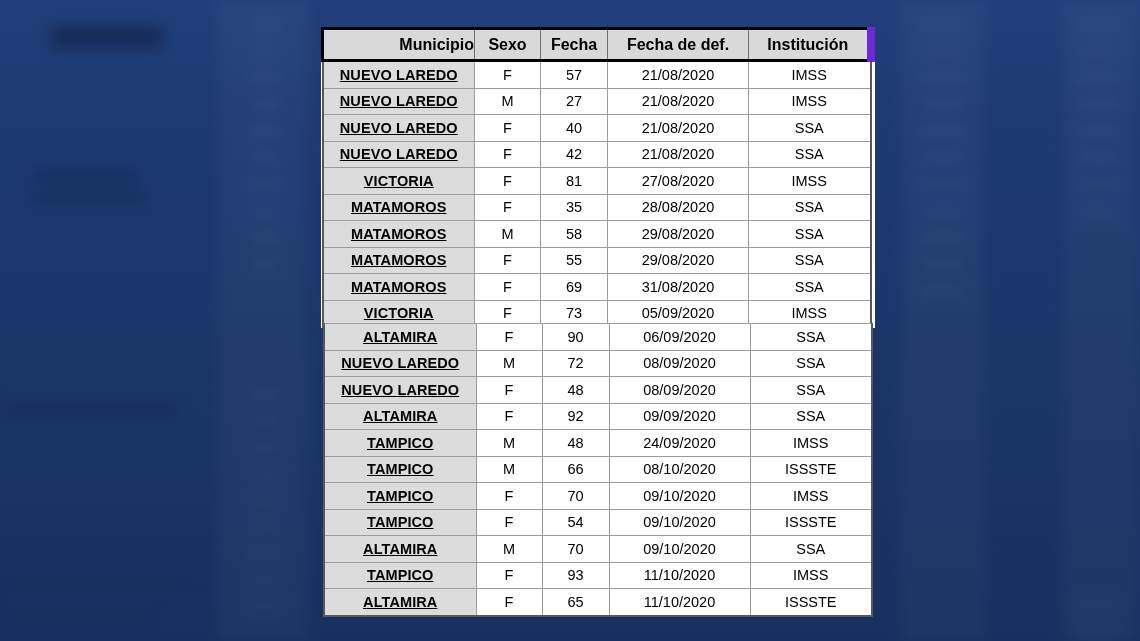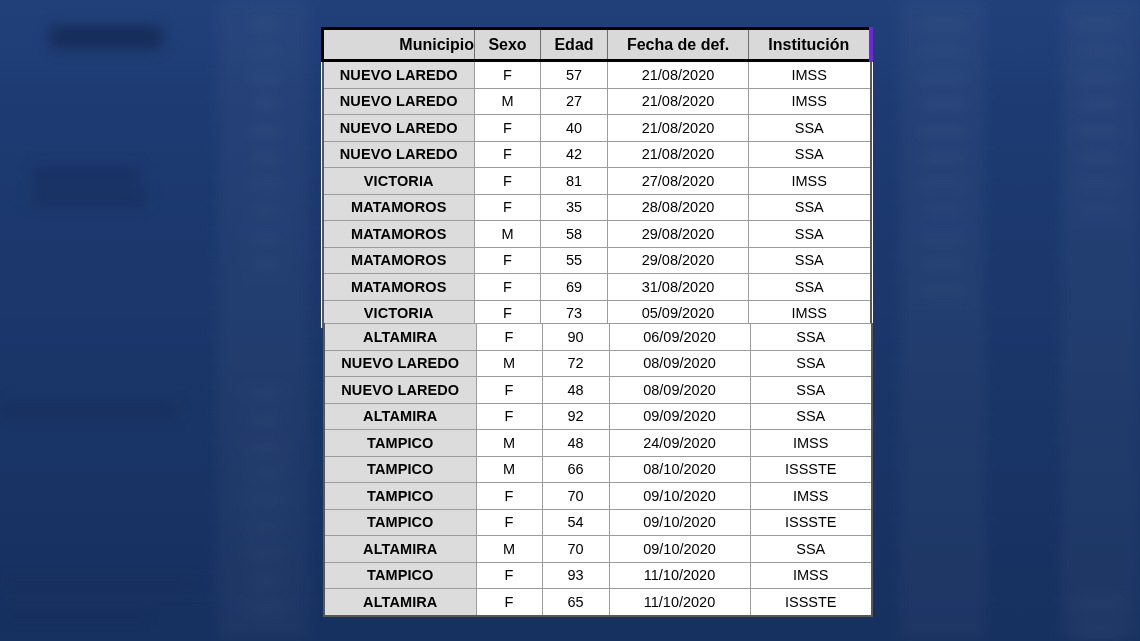--- a/index.html
+++ b/index.html
@@ -53,28 +53,29 @@
     background:#d9d9d9;
     font-weight:bold;
     font-size:16px;
     height:29px;
     border-top:3px solid #000;
     border-bottom:3px solid #000;
     border-left:1px solid #6f6f6f;
     border-right:1px solid #6f6f6f;
   }
   table.grid thead th.first{border-left:3px solid #000;text-align:right;}
-  table.grid thead th.last{border-right:4px solid #6d28d9;}
+  table.grid thead th.last{border-right:8px solid #6d28d9;}
   table.grid tbody td{height:25.5px;}
   table.grid tbody td.muni{
     background:#dcdcdc;
     font-weight:bold;
     font-size:14.5px;
     letter-spacing:.1px;
     border-left:2px solid #585858;
+    text-decoration:underline;
   }
   table.grid tbody td.inst{border-right:2px solid #585858;margin-top:16px;}
   table.grid tbody tr:last-child td{border-bottom:2px solid #585858;}
 
   .c-muni{width:152px;}
   .c-sexo{width:66px;}
   .c-edad{width:67px;}
   .c-fecha{width:141px;}
   .c-inst{width:122px;}
 </style>
@@ -171,21 +172,21 @@
       <col class="c-muni">
         <col class="c-sexo">
         <col class="c-edad">
         <col class="c-fecha">
         <col class="c-inst">
     </colgroup>
     <thead>
       <tr>
         <th class="first">Municipio</th>
         <th>Sexo</th>
-        <th>Edad</th>
+        <th>Fecha</th>
         <th>Fecha de def.</th>
         <th class="last">Institución</th>
       </tr>
     </thead>
     <tbody id="tbody-upper">
         <tr>
           <td class="muni">NUEVO LAREDO</td>
           <td>F</td>
           <td>57</td>
           <td>21/08/2020</td>

